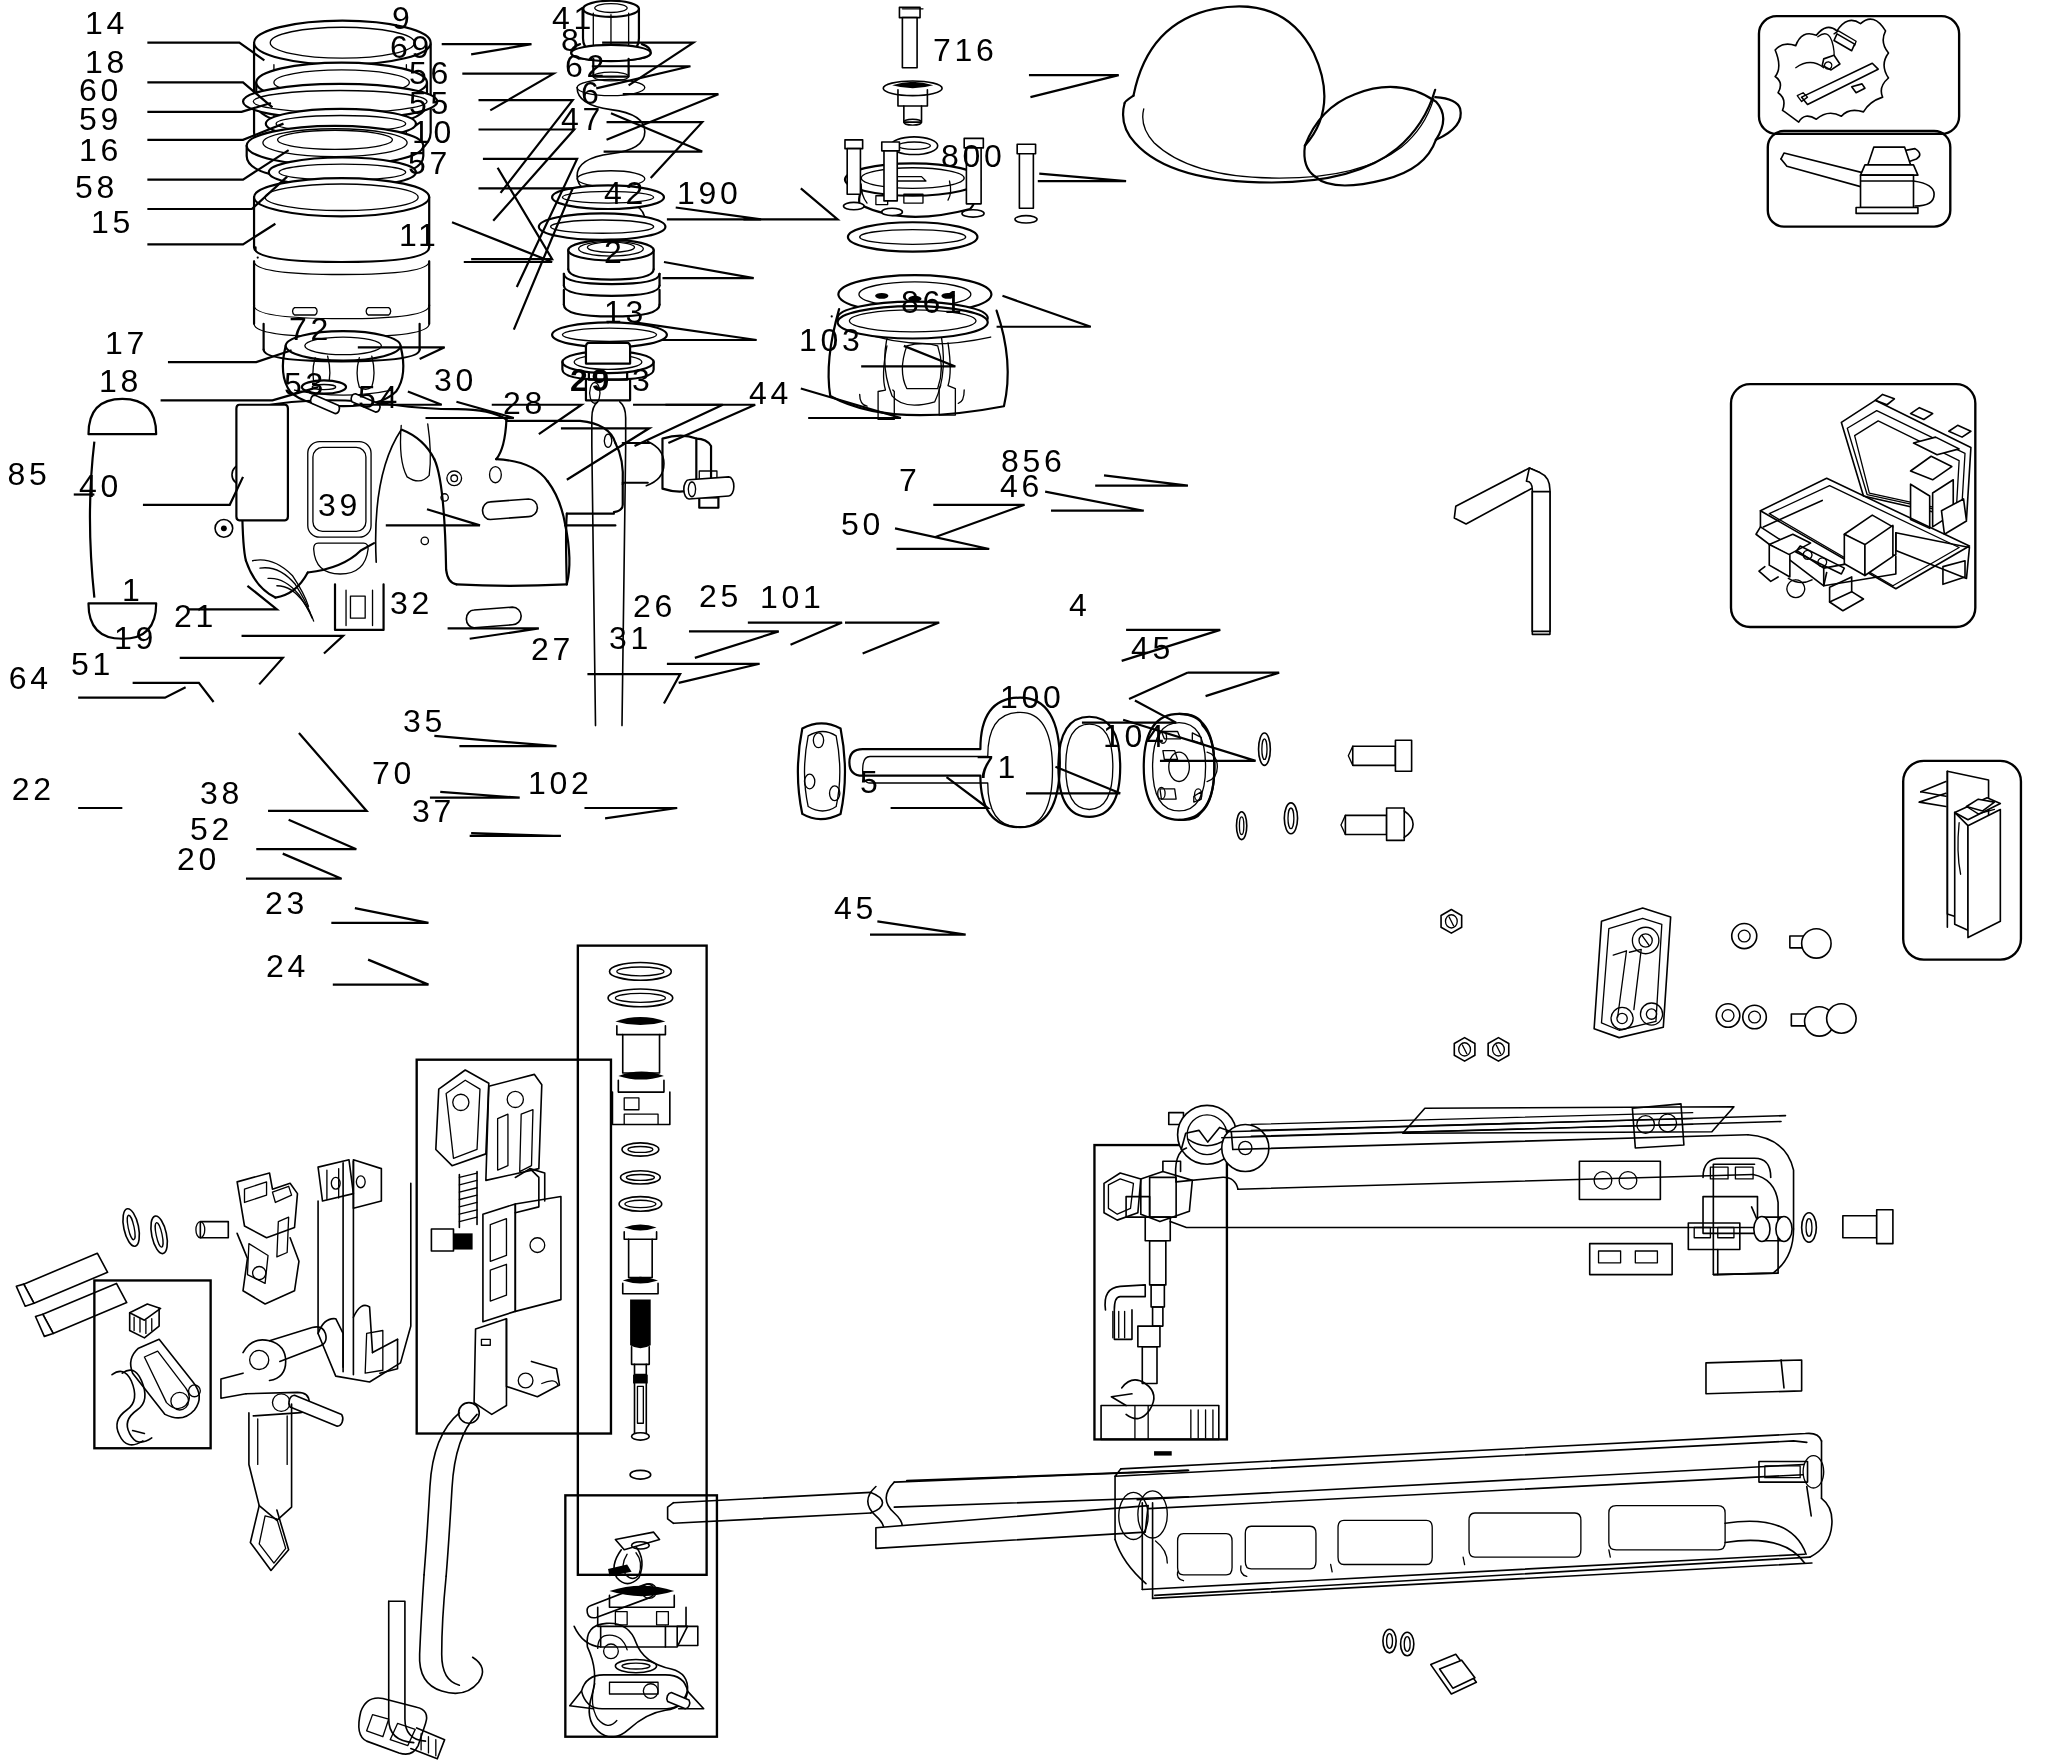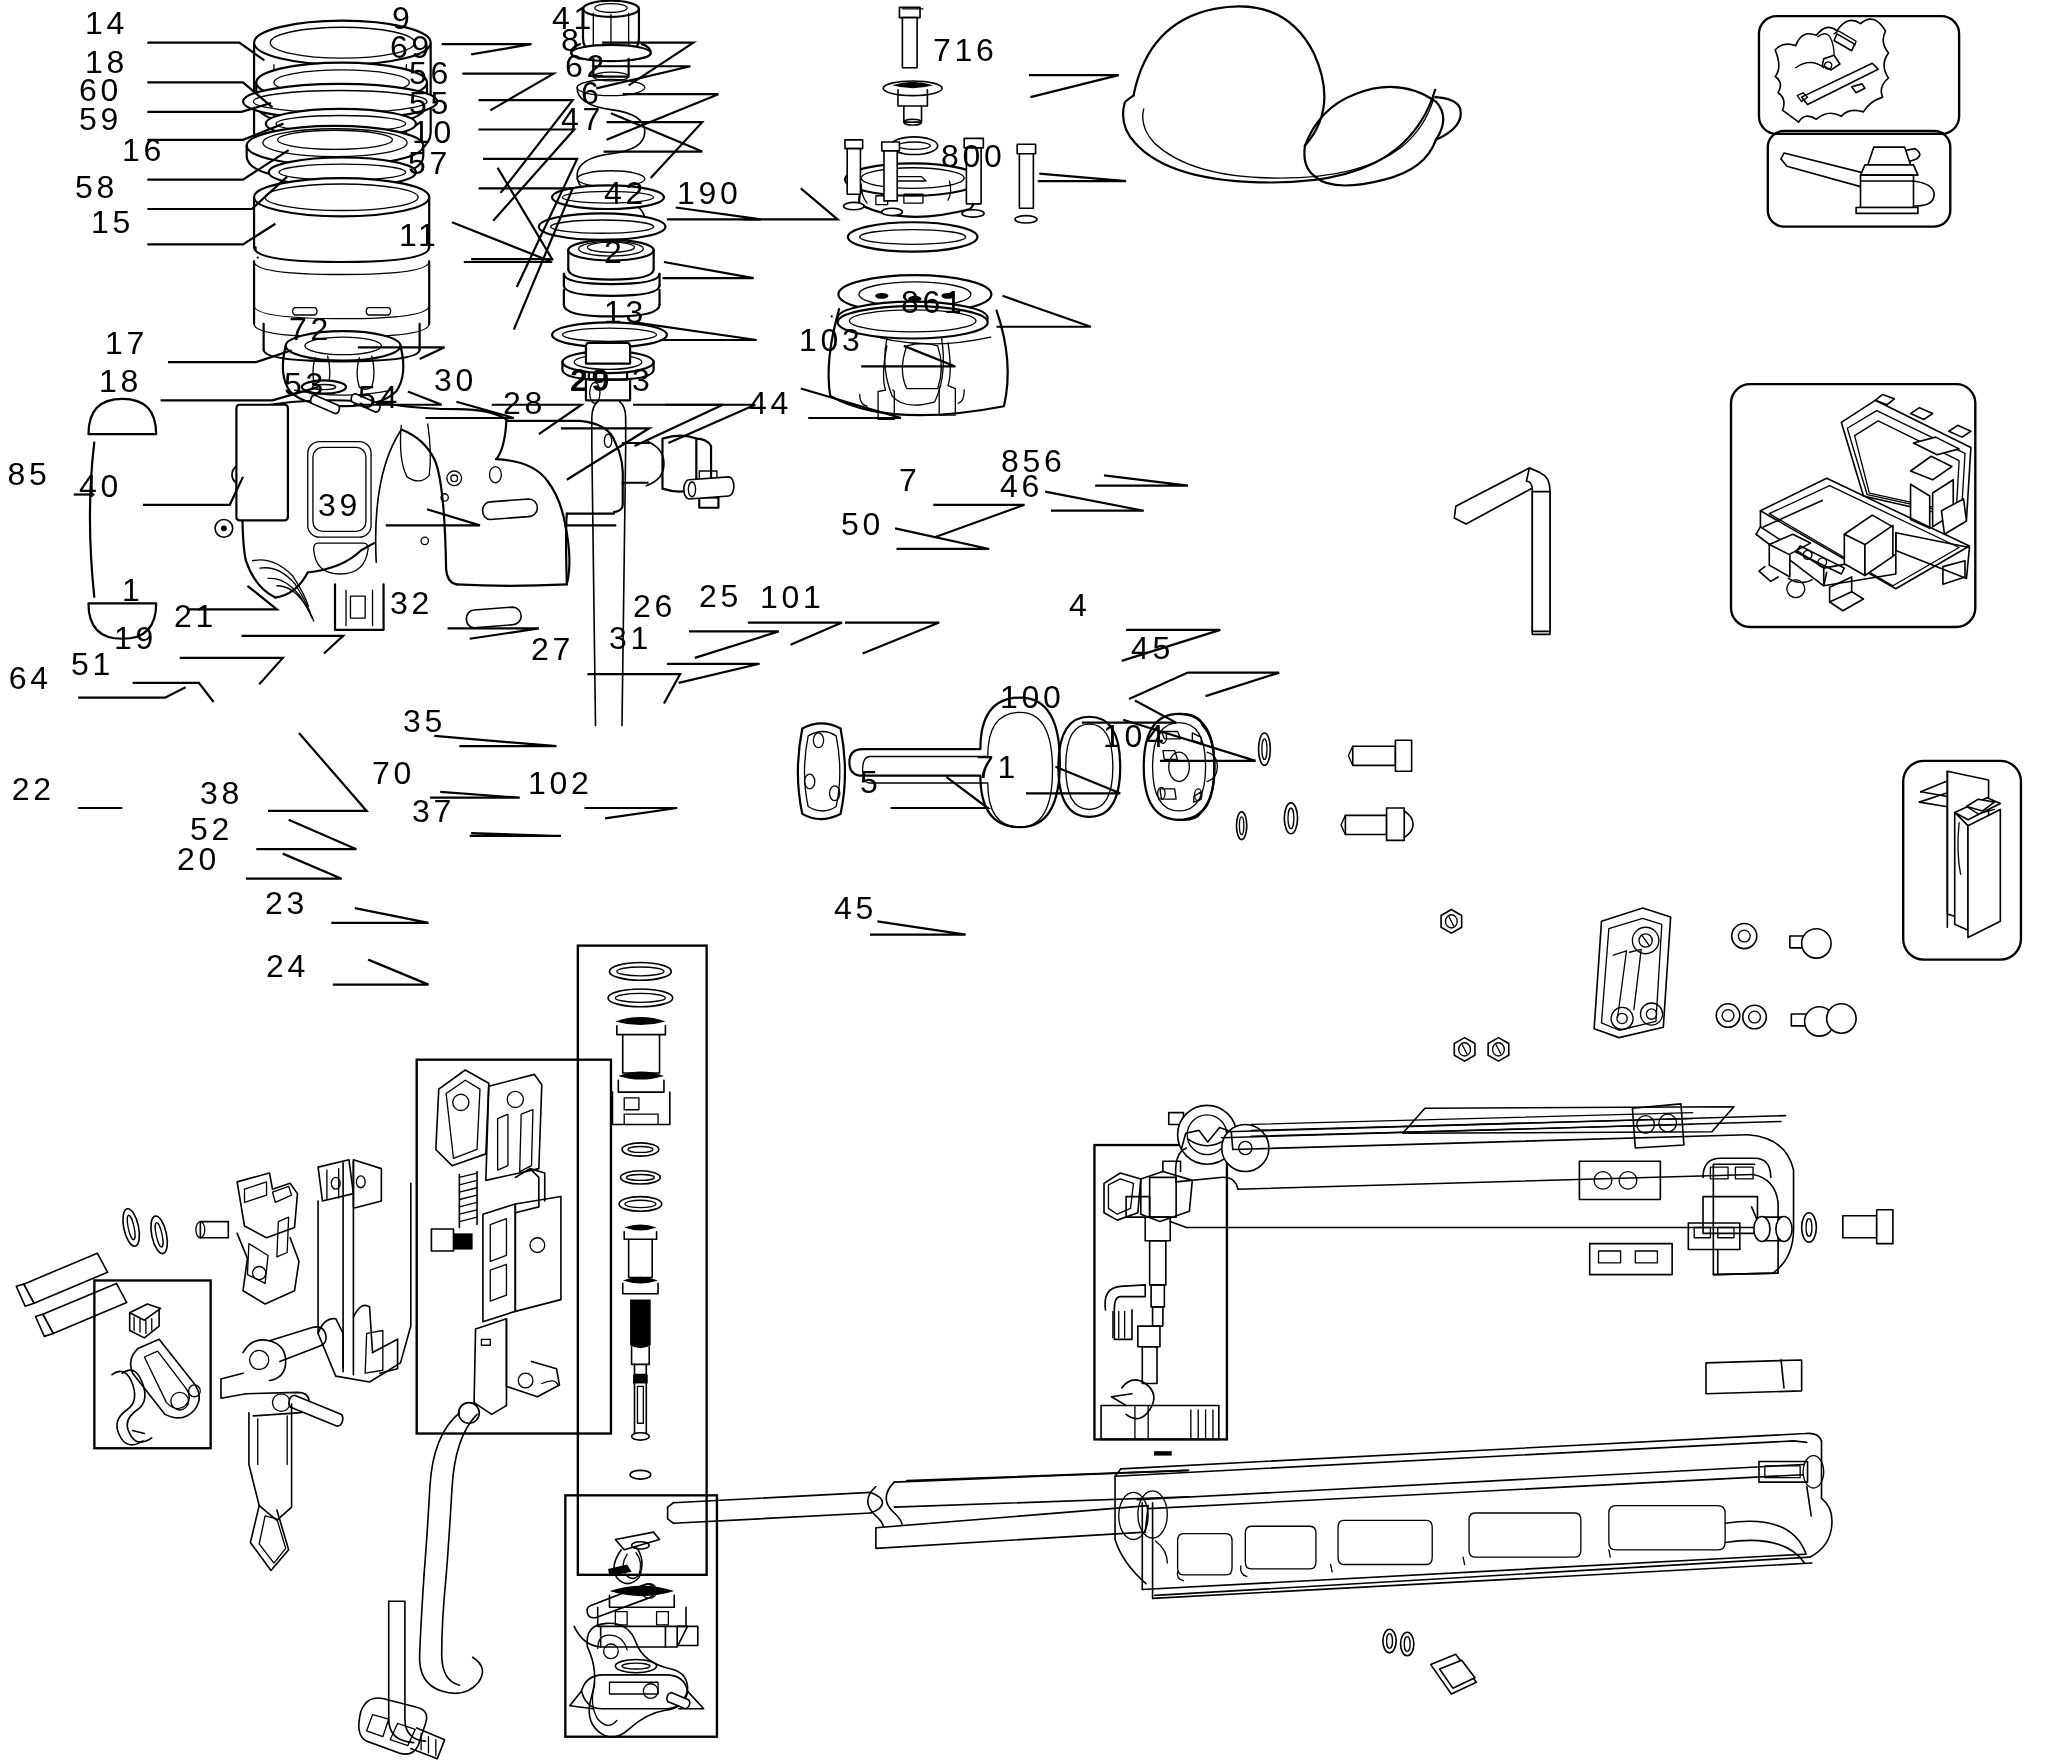--- a/index.html
+++ b/index.html
@@ -956,21 +956,21 @@
       <path d="M1210 1098 h132 l-56 -42"></path>
       <path d="M1182 1270 h130 l-120 -18"></path>
     </g>
   </svg>
 
   <div id="labels">
       <div class="callout" style="left: 85px; top: 7.4px;">14</div>
       <div class="callout" style="left: 85px; top: 46px;">18</div>
       <div class="callout" style="left: 79px; top: 74px;">60</div>
       <div class="callout" style="left: 79px; top: 103px;">59</div>
-      <div class="callout" style="left: 79px; top: 134px; margin-left: 43px;">16</div>
+      <div class="callout" style="left: 79px; top: 134px;">16</div>
       <div class="callout" style="left: 75px; top: 171px;">58</div>
       <div class="callout" style="left: 91px; top: 206px;">15</div>
       <div class="callout" style="left: 105px; top: 327px;">17</div>
       <div class="callout" style="left: 99px; top: 365px;">18</div>
       <div class="callout" style="left: 7.4px; top: 458px;">85</div>
       <div class="callout" style="left: 79px; top: 470px;">40</div>
       <div class="callout" style="left: 122px; top: 574px;">1</div>
       <div class="callout" style="left: 8.8px; top: 662px;">64</div>
       <div class="callout" style="left: 71px; top: 648px;">51</div>
       <div class="callout" style="left: 114px; top: 622px;">19</div>
@@ -1003,21 +1003,21 @@
       <div class="callout" style="left: 677px; top: 177px;">190</div>
       <div class="callout" style="left: 799px; top: 324px;">103</div>
       <div class="callout" style="left: 933px; top: 34px;">716</div>
       <div class="callout" style="left: 941px; top: 140px;">800</div>
       <div class="callout" style="left: 901px; top: 286px;">861</div>
       <div class="callout" style="left: 1001px; top: 445px;">856</div>
       <div class="callout" style="left: 434px; top: 364px;">30</div>
       <div class="callout" style="left: 503px; top: 387px;">28</div>
       <div class="callout" style="left: 570px; top: 364px; font-weight: bold;">29</div>
       <div class="callout" style="left: 632px; top: 364px;">3</div>
-      <div class="callout" style="left: 749px; top: 377px; margin-top: 10px;">44</div>
+      <div class="callout" style="left: 749px; top: 377px;">44</div>
       <div class="callout" style="left: 841px; top: 508px;">50</div>
       <div class="callout" style="left: 899px; top: 464px;">7</div>
       <div class="callout" style="left: 1000px; top: 470px;">46</div>
       <div class="callout" style="left: 390px; top: 587px;">32</div>
       <div class="callout" style="left: 403px; top: 705px;">35</div>
       <div class="callout" style="left: 372px; top: 757px;">70</div>
       <div class="callout" style="left: 412px; top: 795px;">37</div>
       <div class="callout" style="left: 531px; top: 633px;">27</div>
       <div class="callout" style="left: 609px; top: 622px;">31</div>
       <div class="callout" style="left: 633px; top: 590px;">26</div>

